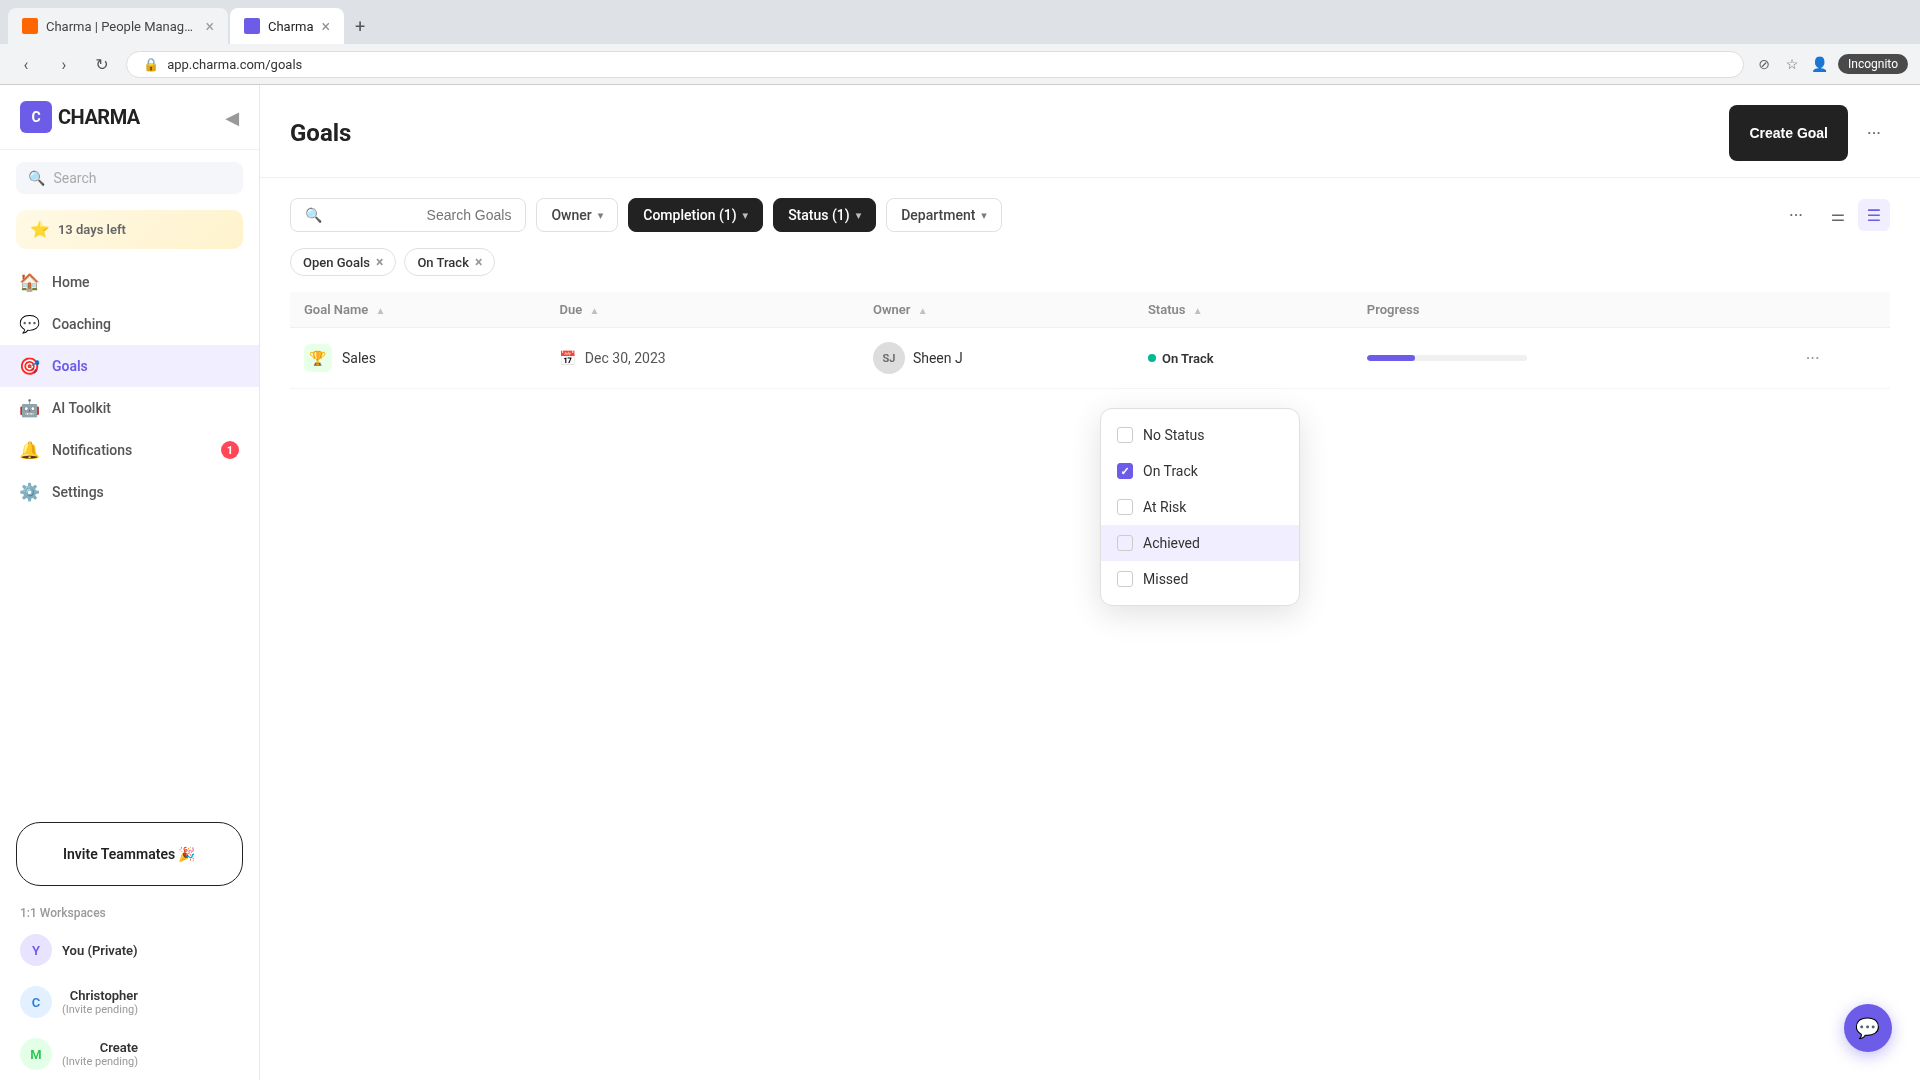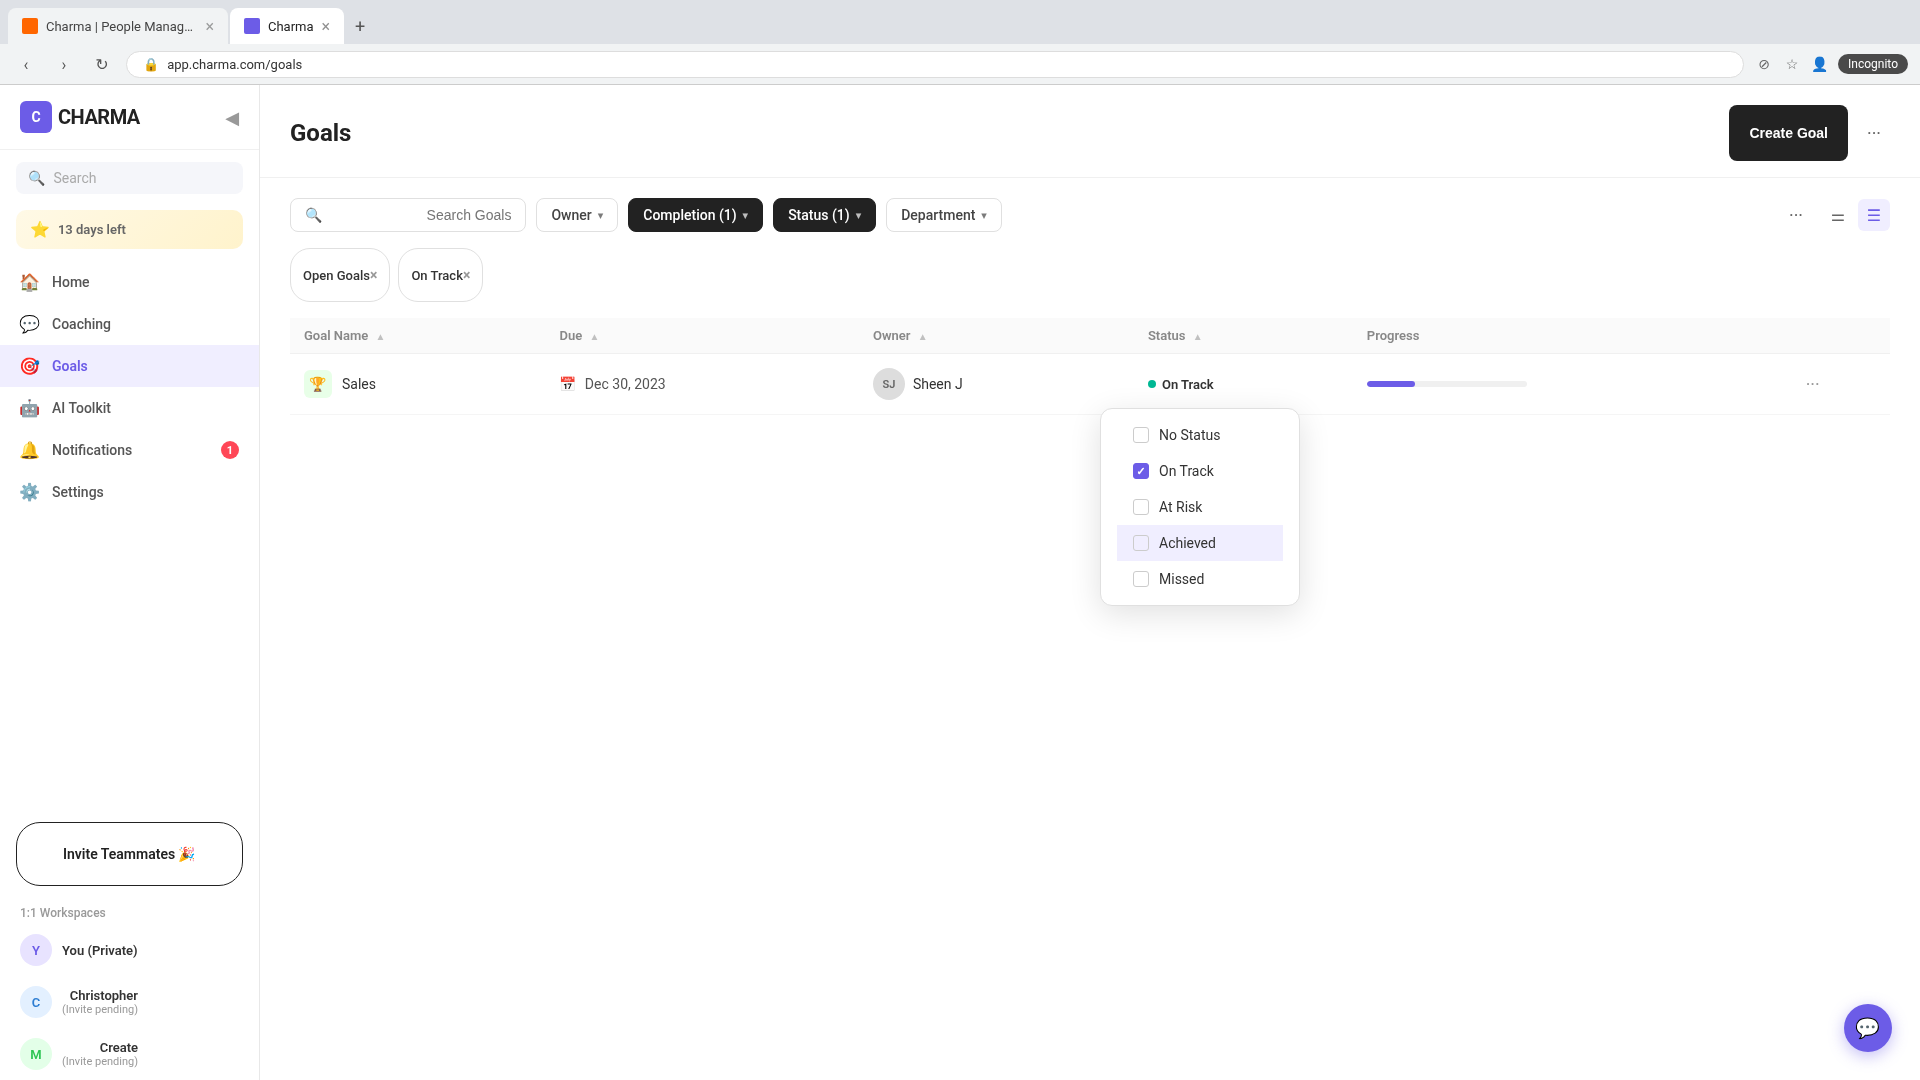--- a/index.html
+++ b/index.html
@@ -79,40 +79,40 @@
     .filter-btn { display: flex; align-items: center; gap: 6px; padding: 8px 14px; border: 1.5px solid #e0e0e0; border-radius: 8px; font-size: 14px; font-weight: 500; color: #444; cursor: pointer; background: #fff; white-space: nowrap; }
     .filter-btn.active { background: #222; color: #fff; border-color: #222; }
     .filter-btn .chevron { font-size: 11px; opacity: 0.7; }
     .filter-spacer { flex: 1; }
     .view-btns { display: flex; align-items: center; gap: 4px; }
     .view-btn { width: 32px; height: 32px; display: flex; align-items: center; justify-content: center; border-radius: 6px; cursor: pointer; color: #666; font-size: 16px; }
     .view-btn.active { background: #f0eeff; color: #6c5ce7; }
 
     
     .active-filters { display: flex; align-items: center; gap: 8px; margin-bottom: 16px; }
-    .filter-tag { display: flex; align-items: center; gap: 0; background: #fff; border: 1.5px solid #e0e0e0; border-radius: 20px; padding: 18px 12px; font-size: 13px; font-weight: 500; color: #333; }
+    .filter-tag { display: flex; align-items: center; gap: 6px; background: #fff; border: 1.5px solid #e0e0e0; border-radius: 20px; padding: 5px 12px; font-size: 13px; font-weight: 500; color: #333; }
     .filter-tag-close { color: #999; cursor: pointer; font-size: 14px; font-weight: 700; }
 
     
     .goals-table { width: 100%; border-collapse: collapse; }
     .goals-table th { text-align: left; padding: 10px 14px; font-size: 13px; font-weight: 600; color: #888; border-bottom: 1px solid #f0f0f0; background: #fafafa; }
     .goals-table td { padding: 14px 14px; font-size: 14px; color: #333; border-bottom: 1px solid #f5f5f5; vertical-align: middle; }
     .goal-name-cell { display: flex; align-items: center; gap: 10px; }
     .goal-icon { width: 28px; height: 28px; background: #e8ffe8; border-radius: 6px; display: flex; align-items: center; justify-content: center; font-size: 14px; flex-shrink: 0; }
     .due-cell { display: flex; align-items: center; gap: 8px; color: #555; }
     .cal-icon { font-size: 14px; color: #aaa; }
     .owner-cell { display: flex; align-items: center; gap: 8px; }
     .status-badge { display: flex; align-items: center; gap: 6px; font-size: 13px; font-weight: 600; }
     .status-dot { width: 8px; height: 8px; border-radius: 50%; background: #00b894; }
     .progress-bar-wrap { width: 160px; background: #f0f0f0; border-radius: 4px; height: 6px; overflow: hidden; }
     .progress-bar-fill { height: 100%; background: #6c5ce7; border-radius: 4px; }
     .row-more { color: #999; cursor: pointer; font-size: 18px; }
 
     th .sort-icon { font-size: 10px; opacity: 0.5; margin-left: 4px; }
-    .status-dropdown { position: absolute; top: 230px; left: 840px; background: #fff; border: 1px solid #e0e0e0; border-radius: 12px; box-shadow: 0 8px 32px rgba(0,0,0,0.12); z-index: 1000; min-width: 200px; padding: 8px 16px; }
+    .status-dropdown { position: absolute; top: 230px; left: 840px; background: #fff; border: 1px solid #e0e0e0; border-radius: 12px; box-shadow: 0 8px 32px rgba(0,0,0,0.12); z-index: 1000; min-width: 200px; padding: 8px 0; }
     .dropdown-item { display: flex; align-items: center; gap: 10px; padding: 10px 16px; font-size: 14px; color: #333; cursor: pointer; }
     .dropdown-item.hovered { background: #f0eeff; }
     .checkbox { width: 16px; height: 16px; border: 1.5px solid #ccc; border-radius: 3px; flex-shrink: 0; display: flex; align-items: center; justify-content: center; }
     .checkbox.checked { background: #6c5ce7; border-color: #6c5ce7; }
     .checkbox.checked::after { content: '✓'; color: #fff; font-size: 11px; font-weight: 700; }
 
     
     .chat-btn { position: fixed; bottom: 28px; right: 28px; width: 48px; height: 48px; background: #6c5ce7; border-radius: 50%; display: flex; align-items: center; justify-content: center; cursor: pointer; box-shadow: 0 4px 16px rgba(108,92,231,0.4); z-index: 900; color: #fff; font-size: 20px; }
   </style>
 </head>

